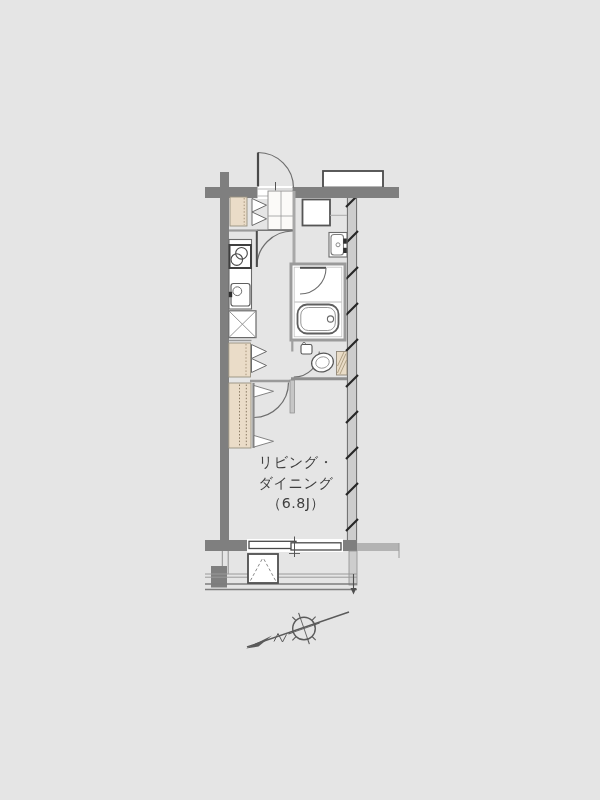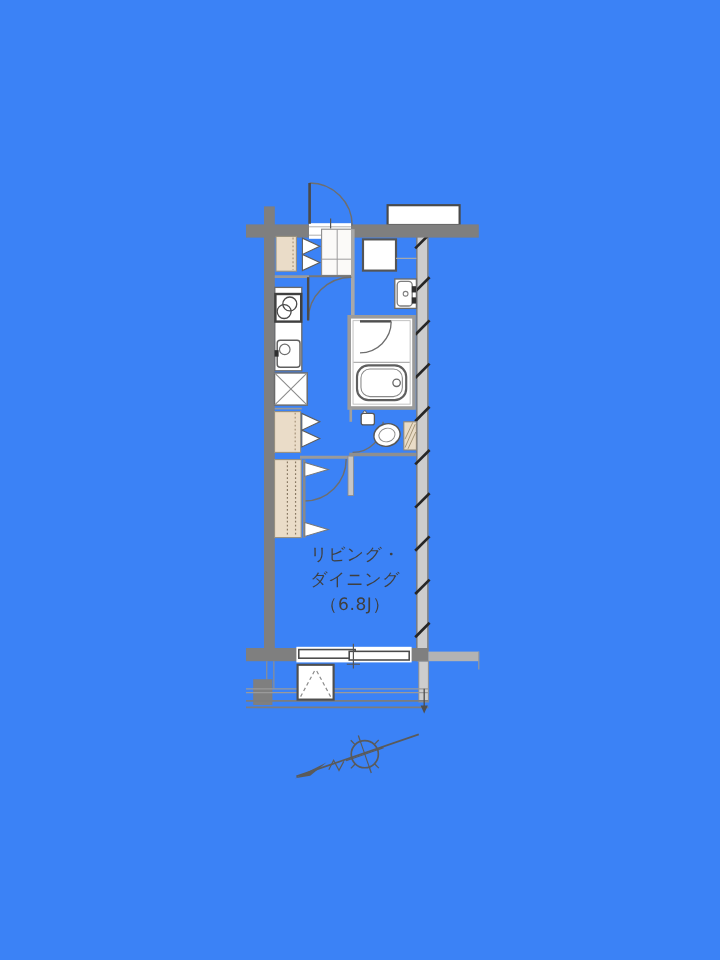--- a/index.html
+++ b/index.html
@@ -1,19 +1,19 @@
 <!DOCTYPE html>
 <html><head>
 <meta charset="utf-8">
 <style>
   html,body{margin:0;padding:0;background:#ffffff;}
   .page{
     position:relative;
     width:600px;height:800px;
-    background:#3b82f6;
+    background:#e5e5e5;
     overflow:hidden;
     font-family:"DejaVu Sans", sans-serif;
   }
   svg{position:absolute;left:0;top:0;}
   text.room-label{
     font-family:"DejaVu Sans", sans-serif;
     font-size:14.2px;
     fill:#3f3f3f;
     letter-spacing:0.5px;
     text-anchor:middle;

